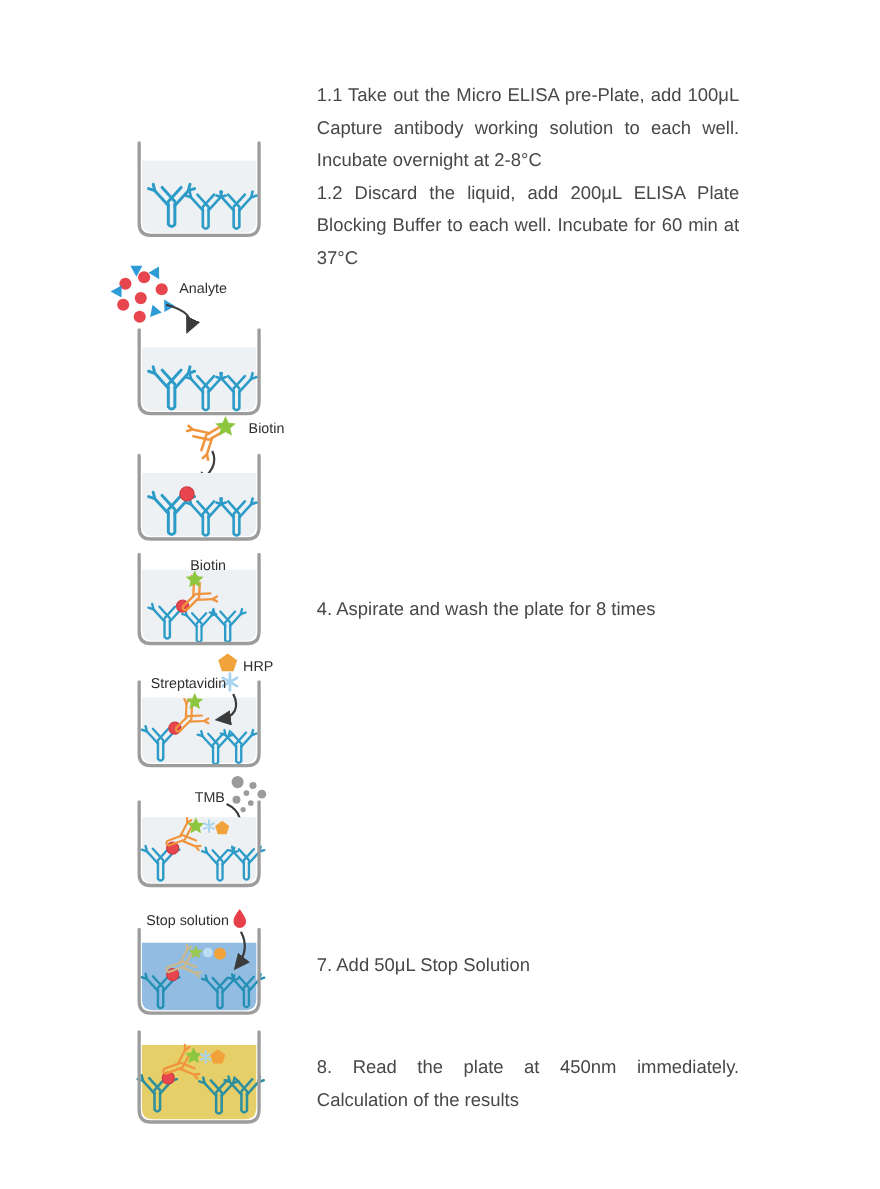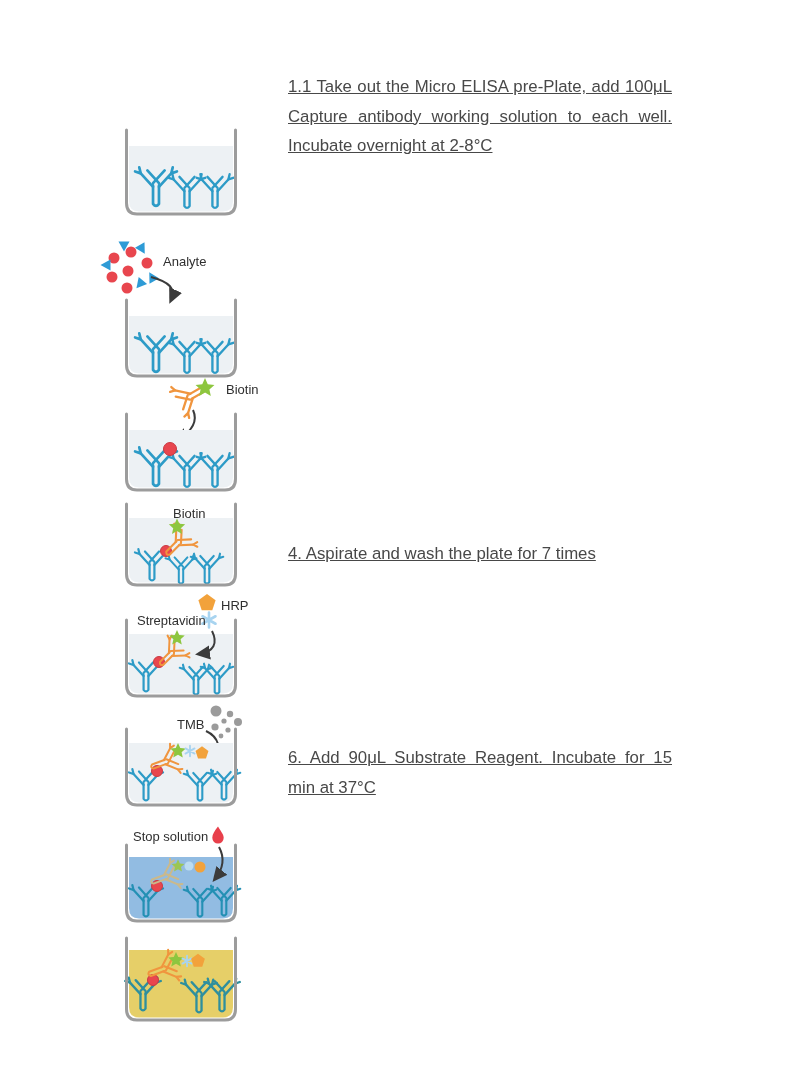--- a/index.html
+++ b/index.html
@@ -14,21 +14,21 @@
   .illustrations {
     position: absolute; left: 0; top: 0;
     width: 280px; height: 1081px;
   }
   .steps-col { position: absolute; left: 0; top: 0; width: 800px; height: 1081px; }
   .step {
     position: absolute; left: 288px; width: 384px;
     color: #484848;
     font-size: 16.8px; line-height: 29.6px;
   }
-  .step p { margin: 0; text-align: justify; text-decoration: underline; }
+  .step p { margin: 0; text-align: justify; }
   .step p:last-child { }
   svg text {
     font-family: "Liberation Sans", sans-serif;
     font-size: 13px; fill: #2f2f2f;
   }
 </style>
 </head>
 <body>
 
 <div class="page">
@@ -194,22 +194,26 @@
       <use href="#istar" transform="translate(176,960) scale(0.9)" style="color:#8DC63F"></use>
       <use href="#iflake" transform="translate(187,961) scale(0.7)" style="color:#A8D4F0"></use>
       <use href="#ipenta" transform="translate(198,961) scale(0.8)" style="color:#F2A23B"></use>
       <path d="M126.5 938 V1009 Q126.5 1020 137 1020 H225 Q235.5 1020 235.5 1009 V938" fill="none" stroke="#9C9C9C" stroke-width="3" stroke-linecap="round"></path>
     </g>
   </svg>
 
   <div class="steps-col">
     <div class="step" style="top:72px">
       <p>1.1 Take out the Micro ELISA pre-Plate, add 100μL Capture antibody working solution to each well. Incubate overnight at 2-8°C</p>
+      <p>1.2 Discard the liquid, add 200μL ELISA Plate Blocking Buffer to each well. Incubate for 60 min at 37°C</p>
     </div>
     <div class="step" style="top:539px">
-      <p>4. Aspirate and wash the plate for 7 times</p>
-    </div>
-    <div class="step" style="top:743px">
-      <p>6. Add 90μL Substrate Reagent. Incubate for 15 min at 37°C</p>
+      <p>4. Aspirate and wash the plate for 8 times</p>
+    </div>
+    <div class="step" style="top:863px">
+      <p>7. Add 50μL Stop Solution</p>
+    </div>
+    <div class="step" style="top:955px">
+      <p>8. Read the plate at 450nm immediately. Calculation of the results</p>
     </div>
   </div>
 
 </div>
 
 </body></html>

